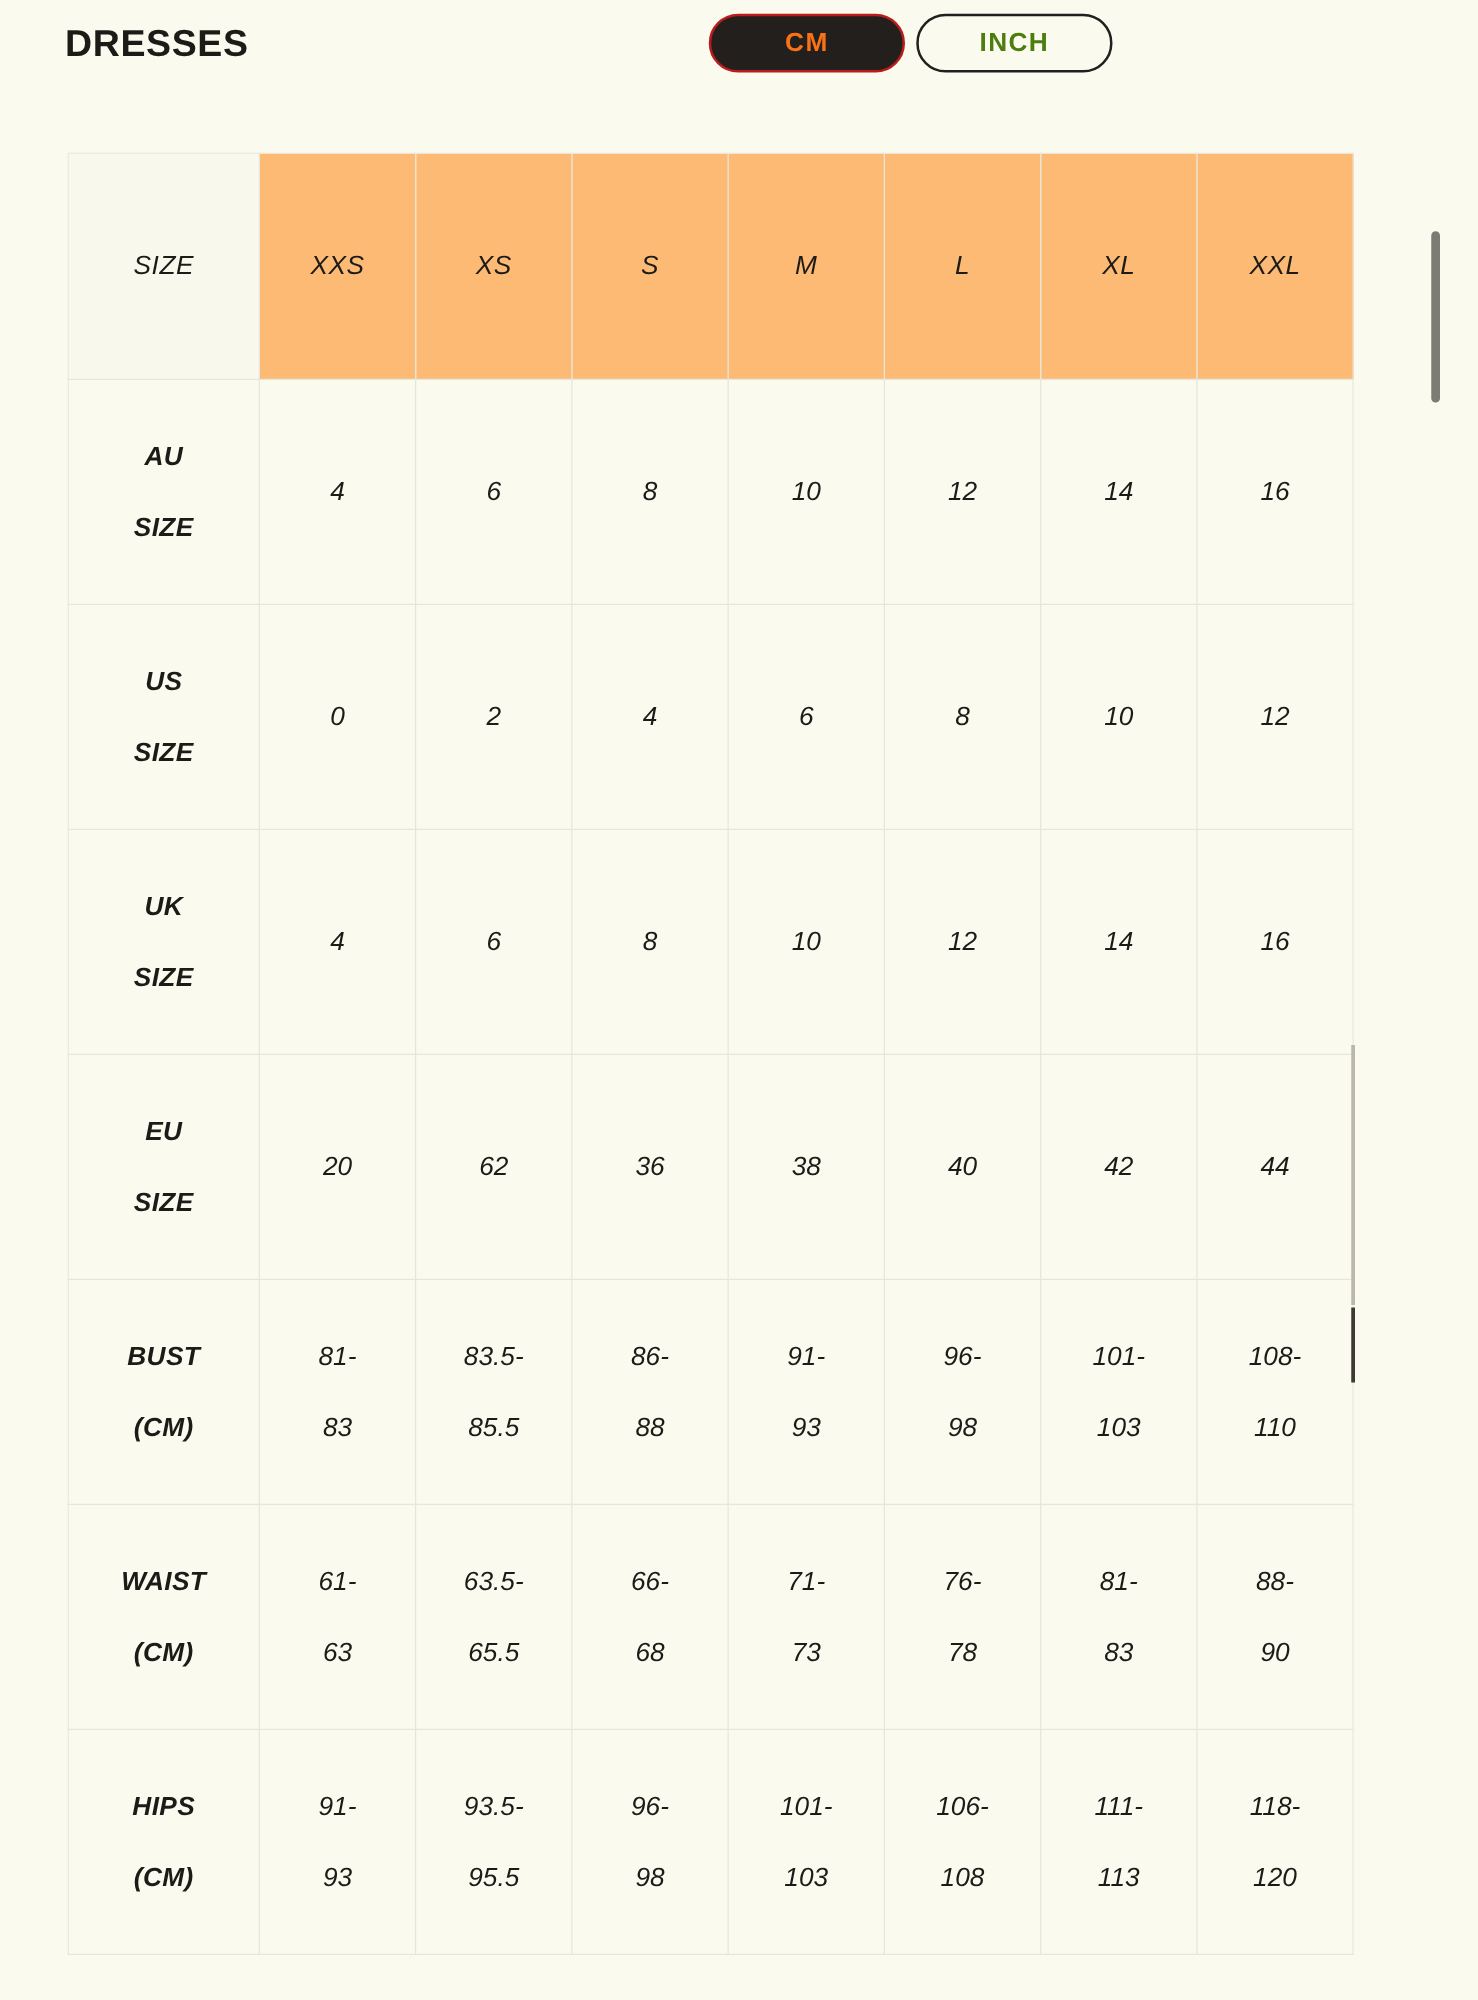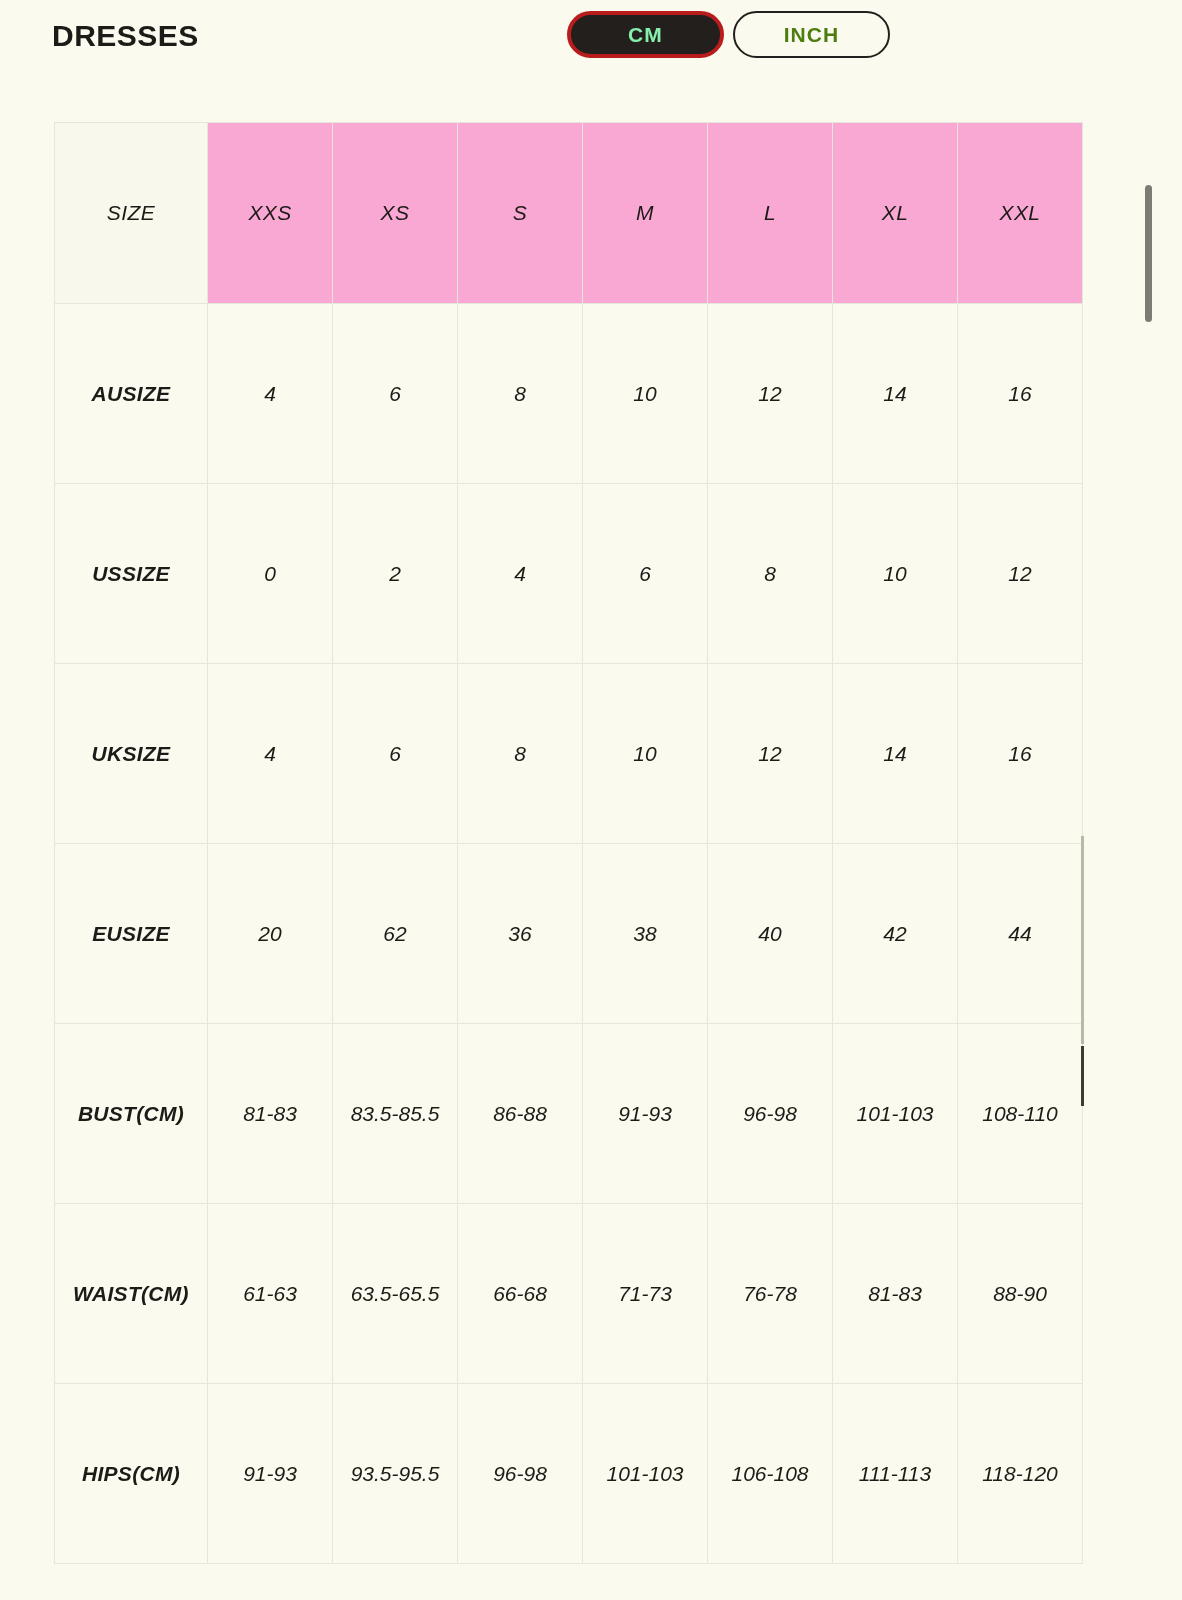--- a/index.html
+++ b/index.html
@@ -53,22 +53,22 @@
     align-items: center;
     justify-content: center;
     font-size: 21px;
     font-weight: 600;
     letter-spacing: 1.1px;
     cursor: pointer;
     user-select: none;
   }
   .unit-pill.active {
     background: #221f1c;
-    color: #86efac;
-    border: 4px solid #b91c1c;
+    color: #f97316;
+    border: 2px solid #b91c1c;
   }
   .unit-pill.inactive {
     background: transparent;
     color: #4d7c0f;
     border: 2px solid #221f1c;
   }
 
   
   .table-wrap {
     position: absolute;
@@ -95,41 +95,41 @@
     font-weight: 500;
     color: #1d1b17;
     padding: 0 4px;
     line-height: 56px;
     box-sizing: border-box;
   }
 
   
   thead th {
     height: 181px;
-    background: #f9a8d4;
+    background: #fdba74;
     font-weight: 600;
     letter-spacing: 0.4px;
   }
   thead th.label-head {
     background: #f8f8ec;
   }
 
   
   tbody td {
     height: 180px;
     background: #fbfaef;
   }
   tbody td.row-label {
     background: #fbfaef;
     font-weight: 600;
     letter-spacing: 0.3px;
   }
   .cell-lines {
     display: flex;
-    flex-direction: row;
+    flex-direction: column;
     align-items: center;
     justify-content: center;
     line-height: 57px;
   }
   .cell-lines span { display: block; white-space: nowrap; }
 
   
   .v-scrollbar-thumb {
     position: absolute;
     right: 30px;

